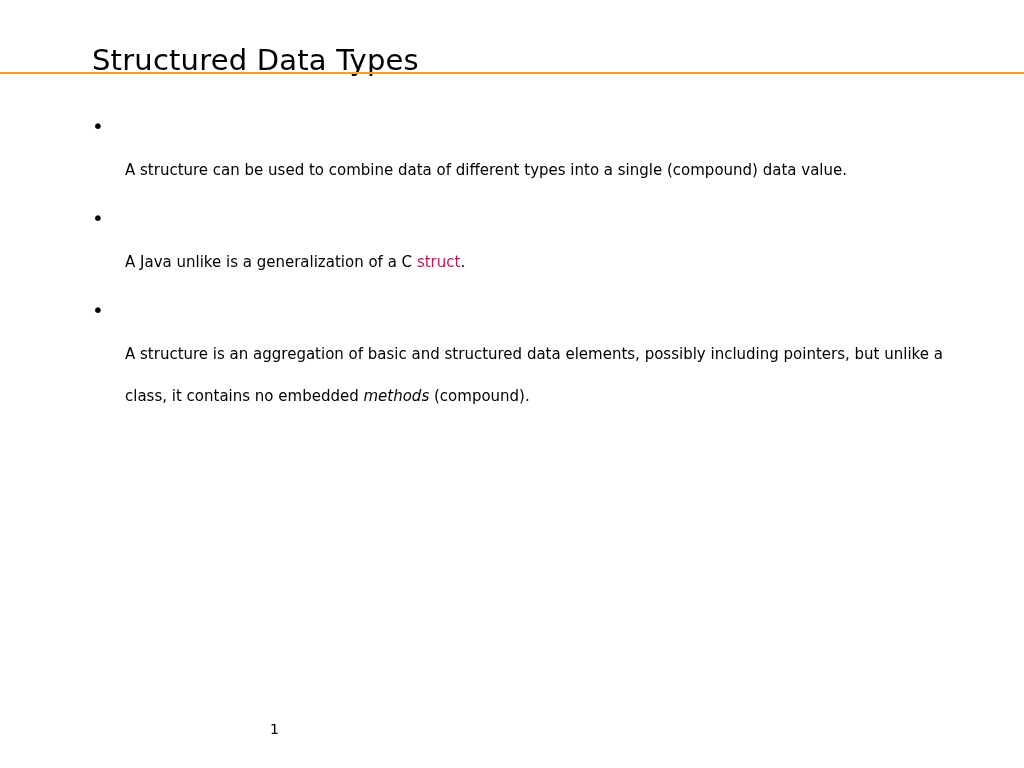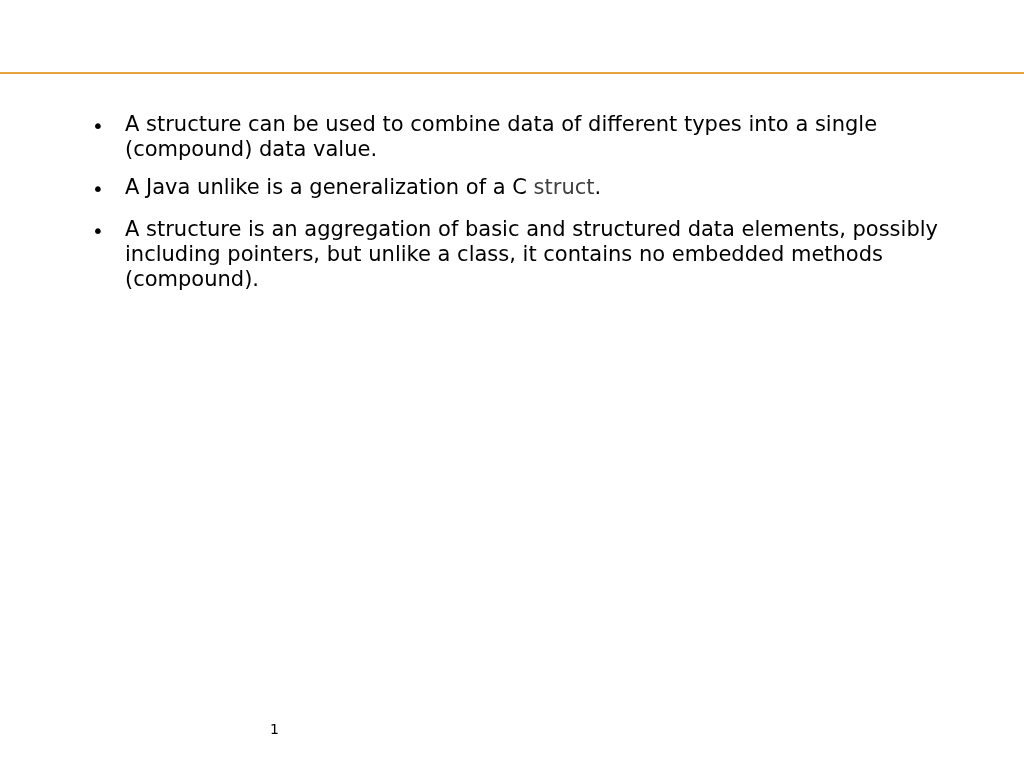--- a/index.html
+++ b/index.html
@@ -52,43 +52,46 @@
     width: 37px;
     flex: 0 0 37px;
     font-size: 20px;
     line-height: 29px;
     color: #000000;
     text-align: left;
     padding-left: 4px;
     box-sizing: border-box;
   }
   .bullet-text {
-    font-size: 21px;
-    line-height: 25px;
+    font-size: 15px;
+    line-height: 42px;
     color: #000000;
     flex: 1 1 auto;
+    margin-top: 37px;
   }
   .kw-red {
-    color: #404040;
+    color: #be185d;
   }
   .em-italic {
+    font-style: italic;
   }
   .page-number {
     position: absolute;
     left: 270px;
     top: 721px;
     font-size: 14px;
     color: #000000;
   }
 </style>
 </head>
 <body>
 
 <div class="slide">
 
+  <h1 class="slide-title">Structured Data Types</h1>
 
   <div class="title-rule"></div>
 
   <div class="body-block">
 
     <div class="bullet-row">
       <span class="bullet-mark">•</span>
       <span class="bullet-text">
         <span>A structure can be used to combine data of different types into a single (compound) data value.</span>
       </span>

